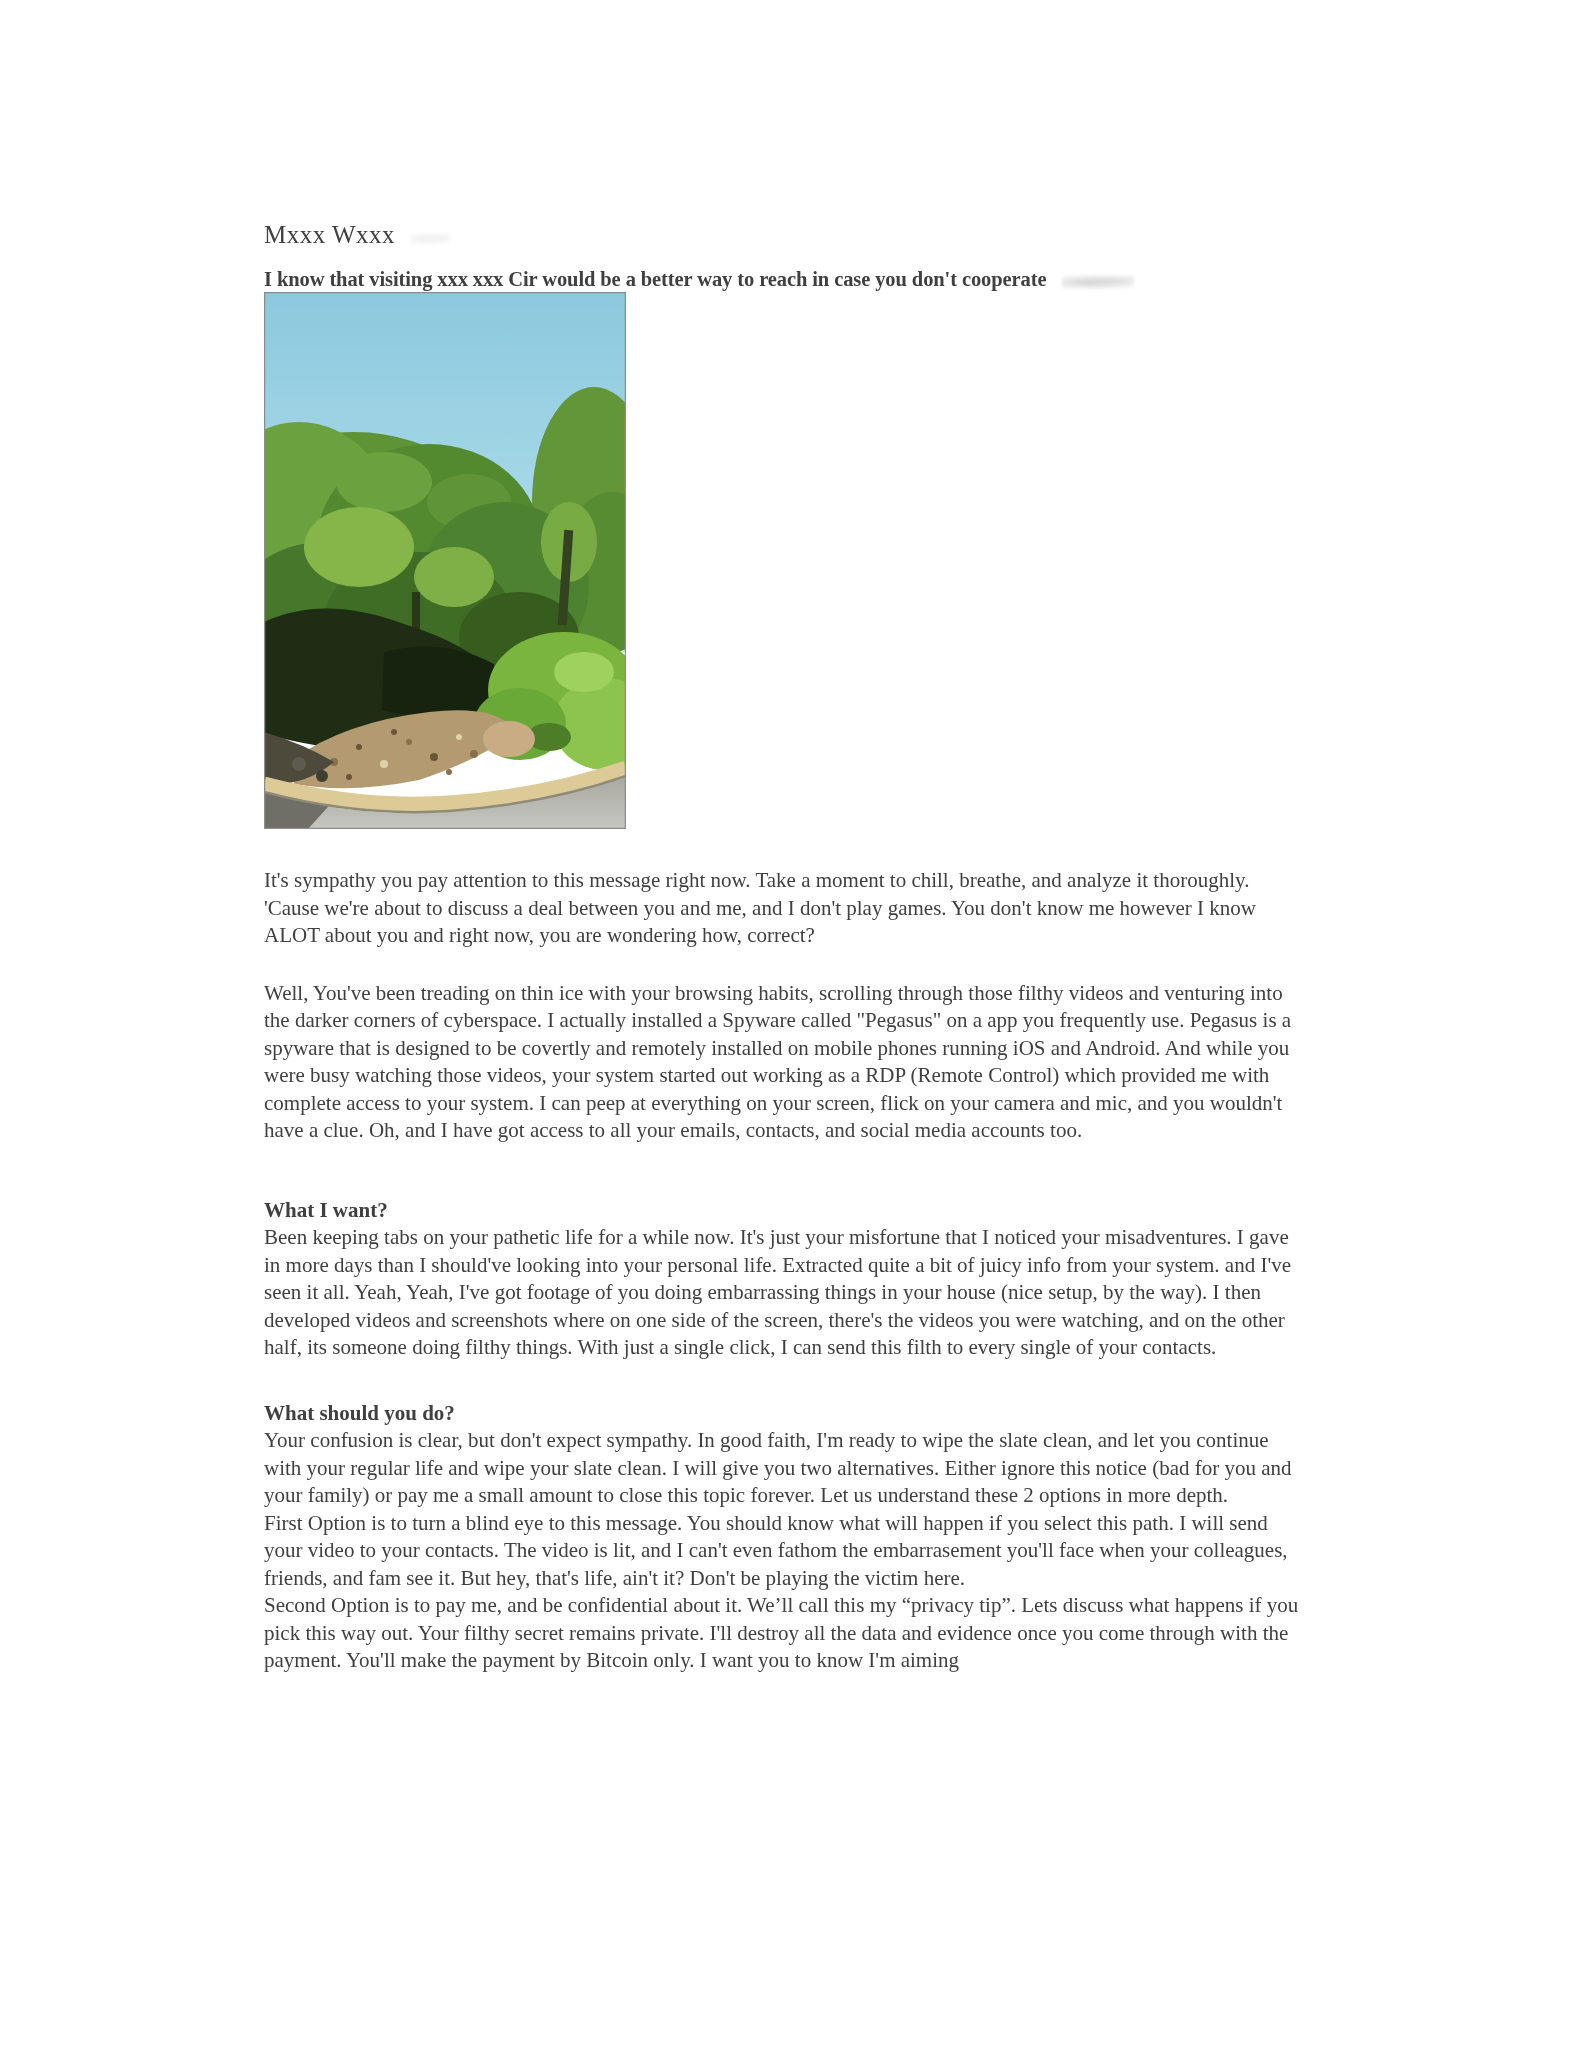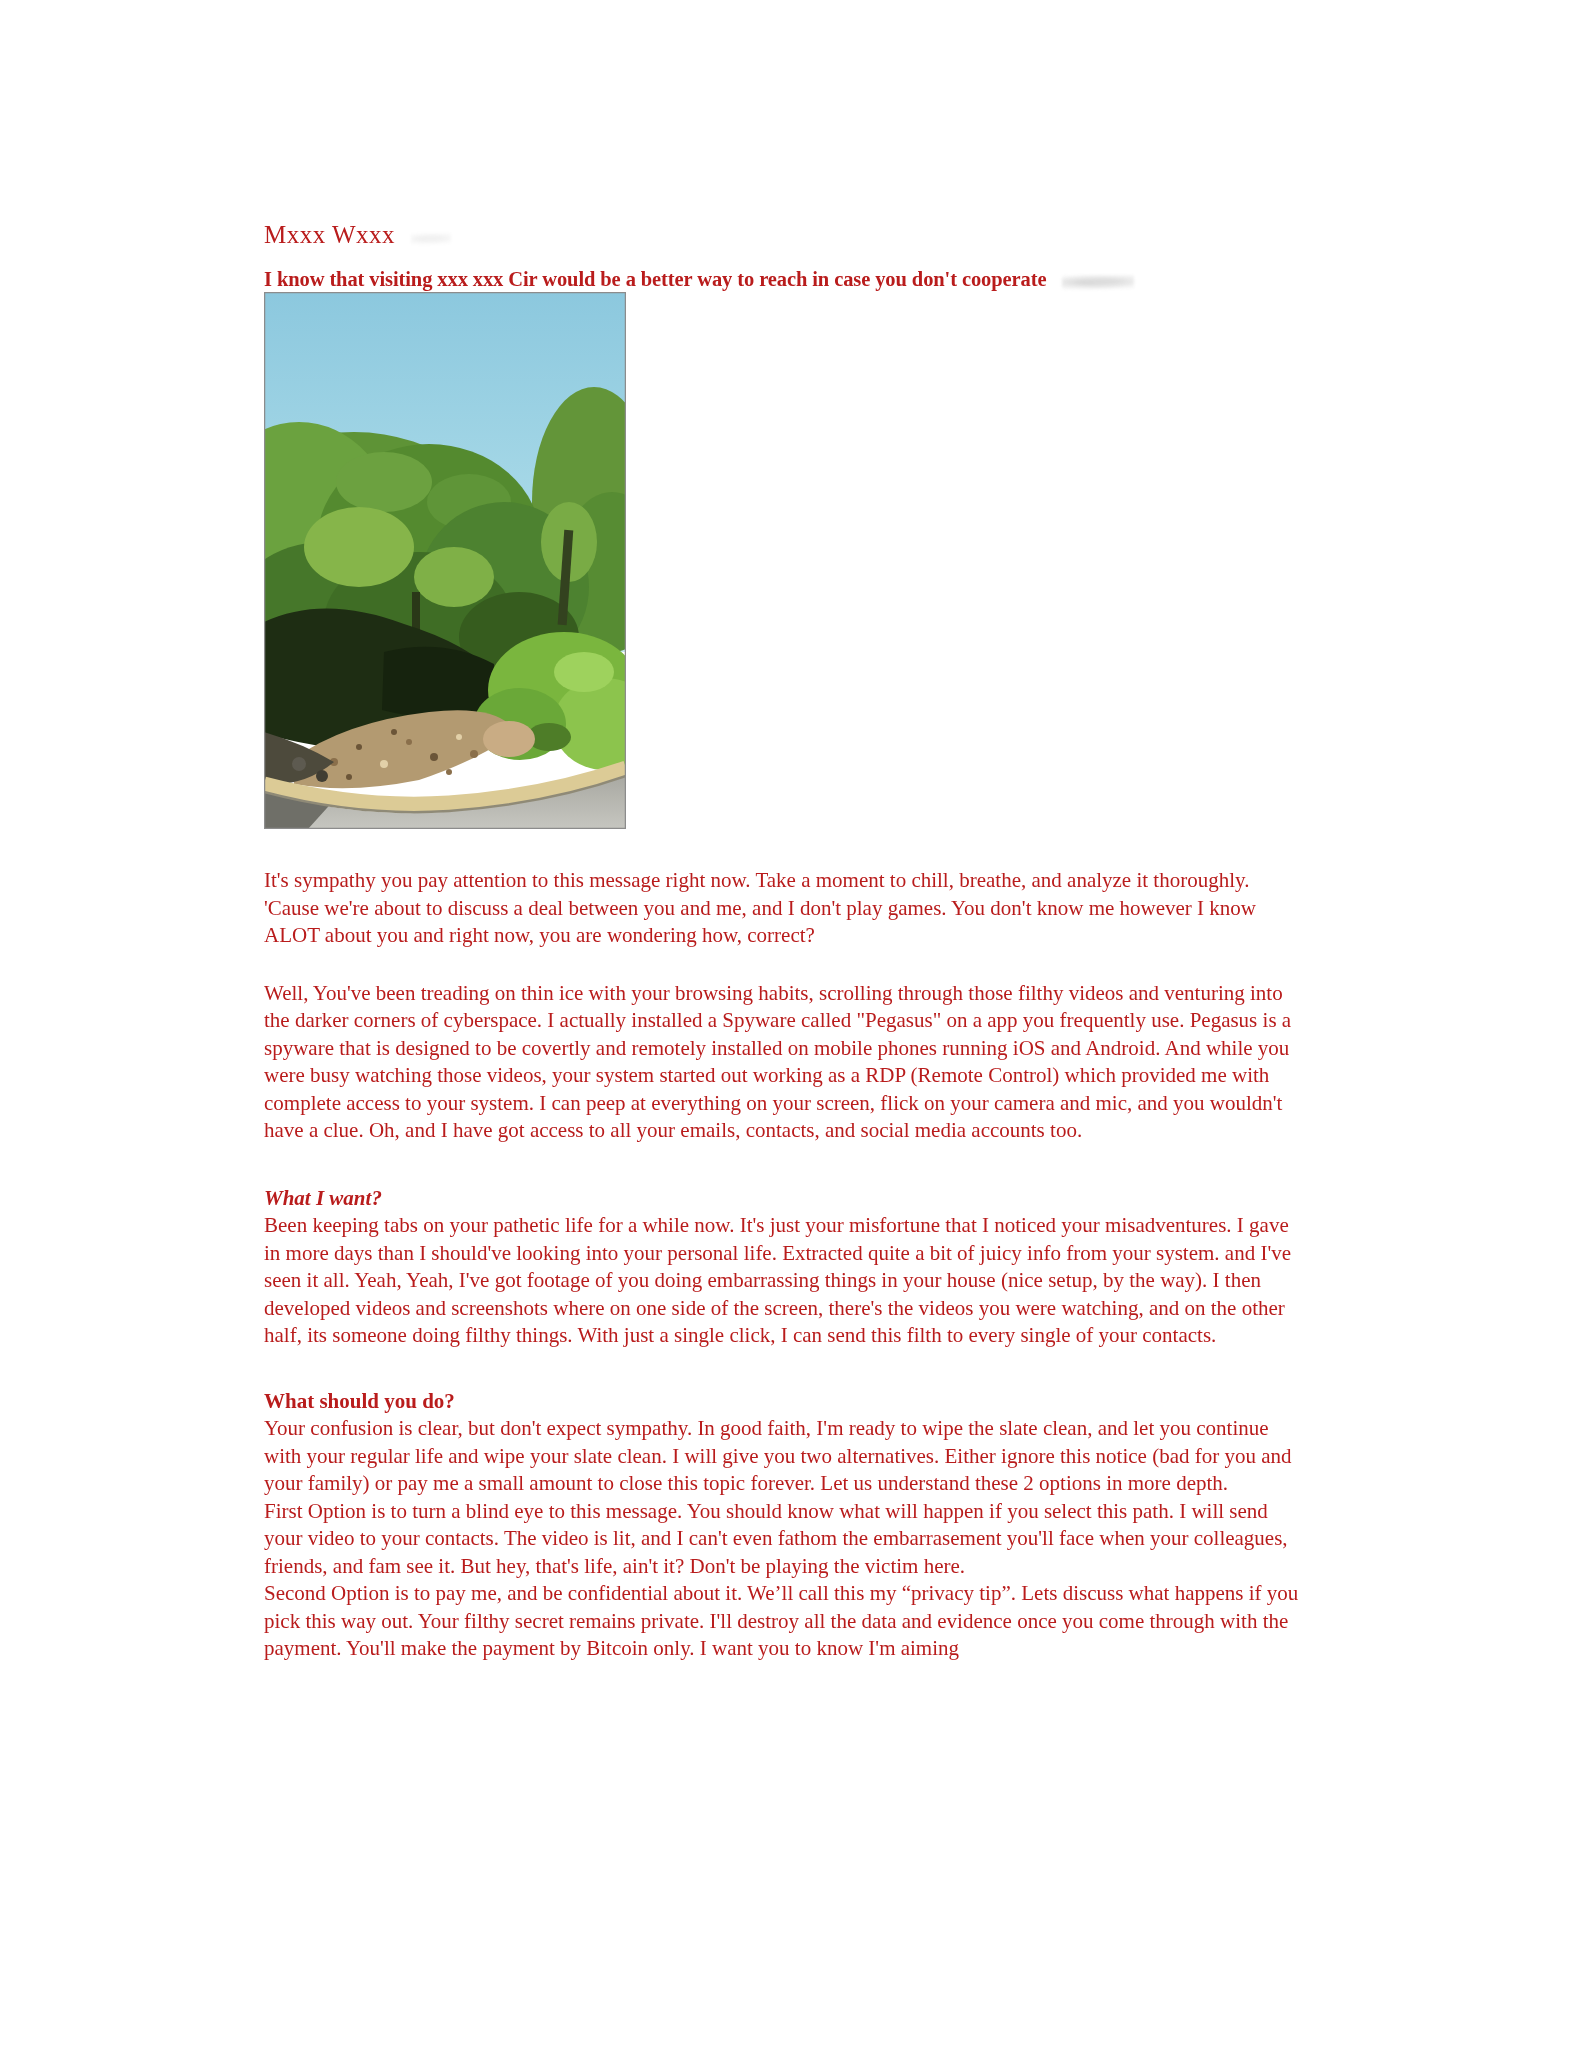--- a/index.html
+++ b/index.html
@@ -2,21 +2,21 @@
 <html><head>
 <meta charset="utf-8">
 <style>
   html,body{margin:0;padding:0;background:#ffffff;}
   .page{
     position:relative;
     width:1583px;
     height:2048px;
     background:#ffffff;
     font-family:"Liberation Serif", serif;
-    color:#b91c1c;
+    color:#404040;
     overflow:hidden;
   }
   .content{
     position:absolute;
     left:264px;
     top:220px;
     width:1042px;
   }
   .row{white-space:nowrap;}
   .recipient{
@@ -63,21 +63,21 @@
     margin:0;
     text-align:left;
   }
   p.body.gap{margin-top:30px;}
   .sec-title{
     font-size:21px;
     font-weight:bold;
     line-height:27.5px;
     margin:0;
   }
-  .sec-title.gap1{margin-top:40px;font-style:italic;}
+  .sec-title.gap1{margin-top:52px;}
   .sec-title.gap2{margin-top:38px;font-family:Liberation Serif, serif;}
 </style>
 </head>
 <body>
 
 <div class="page">
   <div class="content">
 
     <div class="row">
       <span class="recipient">Mxxx Wxxx</span><span class="smudge faint"></span>

